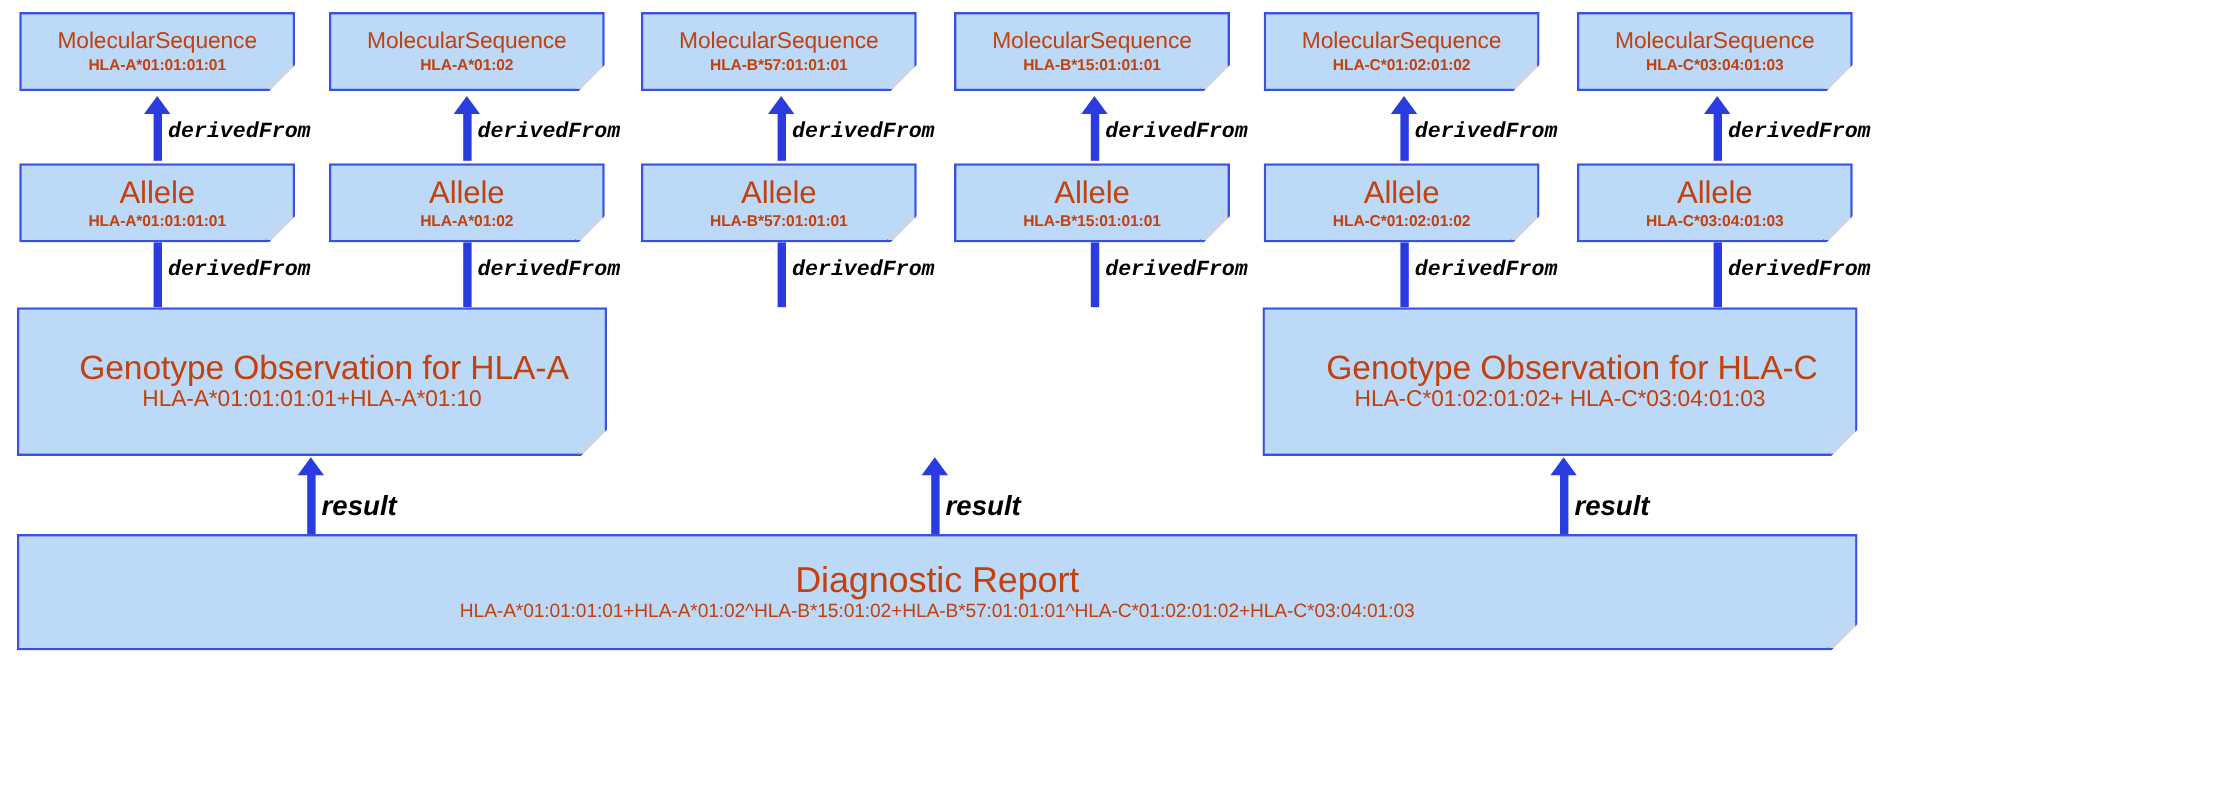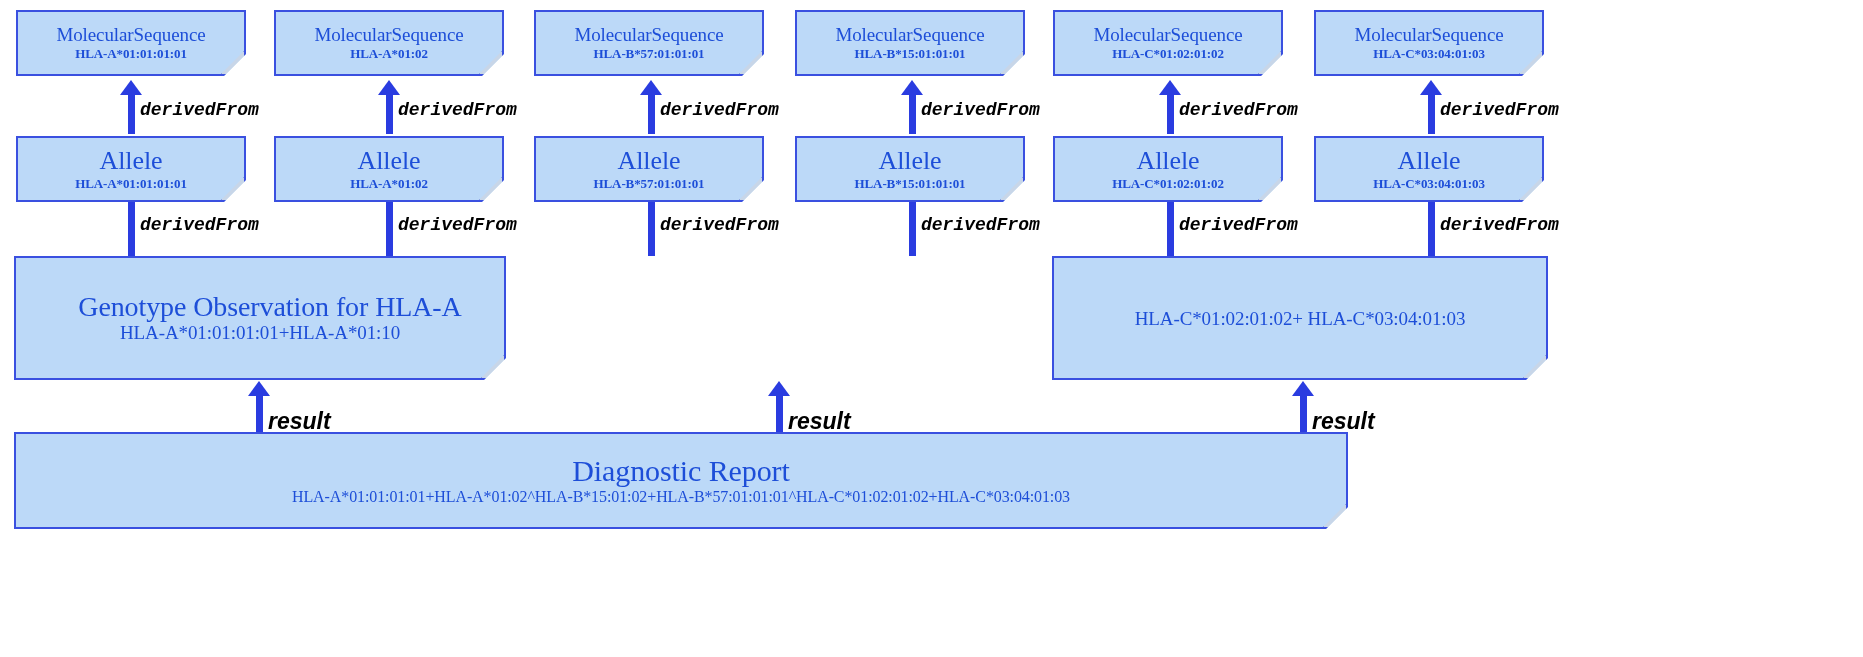--- a/index.html
+++ b/index.html
@@ -23,25 +23,24 @@
   
   .node {
     position: absolute;
     box-sizing: border-box;
     background: #bcd9f8;
     border: 2px solid #3a50e0;
     display: flex;
     flex-direction: column;
     align-items: center;
     justify-content: center;
-    color: #1d4ed8;
+    color: #c2410c;
     text-align: center;
     
     clip-path: polygon(0 0, 100% 0, 100% calc(100% - 22px), calc(100% - 22px) 100%, 0 100%);
-    font-family: Liberation Serif, serif;
   }
   .node .fold {
     position: absolute;
     right: 0;
     bottom: 0;
     width: 22px;
     height: 22px;
     background: #c8d6e8;
     border-left: 1.5px solid #5b73d8;
     border-top: 1.5px solid #5b73d8;
@@ -200,35 +199,36 @@
 
   <div class="arrow" style="left:1428px; top:202px; height:54px;"></div>
   <div class="edge-label lbl-derived" style="left:1440px; top:215px;">derivedFrom</div>
 
   <div class="node tier-obs" style="left:14px; top:256px; width:492px; height:124px;">
     <div class="title">Genotype Observation for HLA-A</div>
     <div class="sub">HLA-A*01:01:01:01+HLA-A*01:10</div>
     <div class="fold"></div>
   </div>
   <div class="node tier-obs" style="left:1052px; top:256px; width:496px; height:124px;">
+    <div class="title">Genotype Observation for HLA-C</div>
     <div class="sub">HLA-C*01:02:01:02+ HLA-C*03:04:01:03</div>
     <div class="fold"></div>
   </div>
 
   <div class="arrow" style="left:256px; top:393px; height:52px;"></div>
   <div class="arrowhead" style="left:248px; top:381px;"></div>
   <div class="edge-label lbl-result" style="left:268px; top:408px;">result</div>
 
   <div class="arrow" style="left:776px; top:393px; height:52px;"></div>
   <div class="arrowhead" style="left:768px; top:381px;"></div>
   <div class="edge-label lbl-result" style="left:788px; top:408px;">result</div>
 
   <div class="arrow" style="left:1300px; top:393px; height:52px;"></div>
   <div class="arrowhead" style="left:1292px; top:381px;"></div>
   <div class="edge-label lbl-result" style="left:1312px; top:408px;">result</div>
 
-  <div class="node tier-report" style="left:14px; top:432px; width:1334px; height:97px;">
+  <div class="node tier-report" style="left:14px; top:445px; width:1534px; height:97px;">
     <div class="title">Diagnostic Report</div>
     <div class="sub">HLA-A*01:01:01:01+HLA-A*01:02^HLA-B*15:01:02+HLA-B*57:01:01:01^HLA-C*01:02:01:02+HLA-C*03:04:01:03</div>
     <div class="fold"></div>
   </div>
 
 </div>
 
 </body></html>

